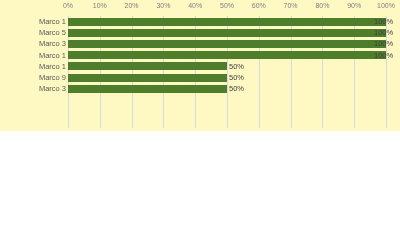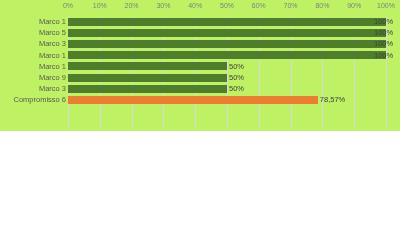--- a/index.html
+++ b/index.html
@@ -7,21 +7,21 @@
     background: #ffffff;
   }
   body {
     width: 400px; height: 131px;
     font-family: "Liberation Sans", sans-serif;
     overflow: hidden;
   }
   #chart {
     position: relative;
     width: 400px; height: 131px;
-    background: #bef264;
+    background: #fef9c3;
   }
 
   
   
   .plot-area {
     position: absolute;
     left: 68px; top: 16px;
     width: 318px; height: 112px;
   }
 
@@ -169,22 +169,15 @@
           <div class="bar-value" style="left: 159px; color: rgb(64, 64, 64);">50%</div>
         </div>
       </div>
       <div class="row">
         <div class="cat-label">Marco 3</div>
         <div class="bar-track">
           <div class="bar" style="width: 159px; background: rgb(78, 125, 44);"></div>
           <div class="bar-value" style="left: 159px; color: rgb(64, 64, 64);">50%</div>
         </div>
       </div>
-      <div class="row">
-        <div class="cat-label">Compromisso 6</div>
-        <div class="bar-track">
-          <div class="bar" style="width: 249.853px; background: rgb(237, 125, 49);"></div>
-          <div class="bar-value" style="left: 249.853px; color: rgb(64, 64, 64);">78,57%</div>
-        </div>
-      </div>
     </div>
 
 </div>
 
 </body></html>

